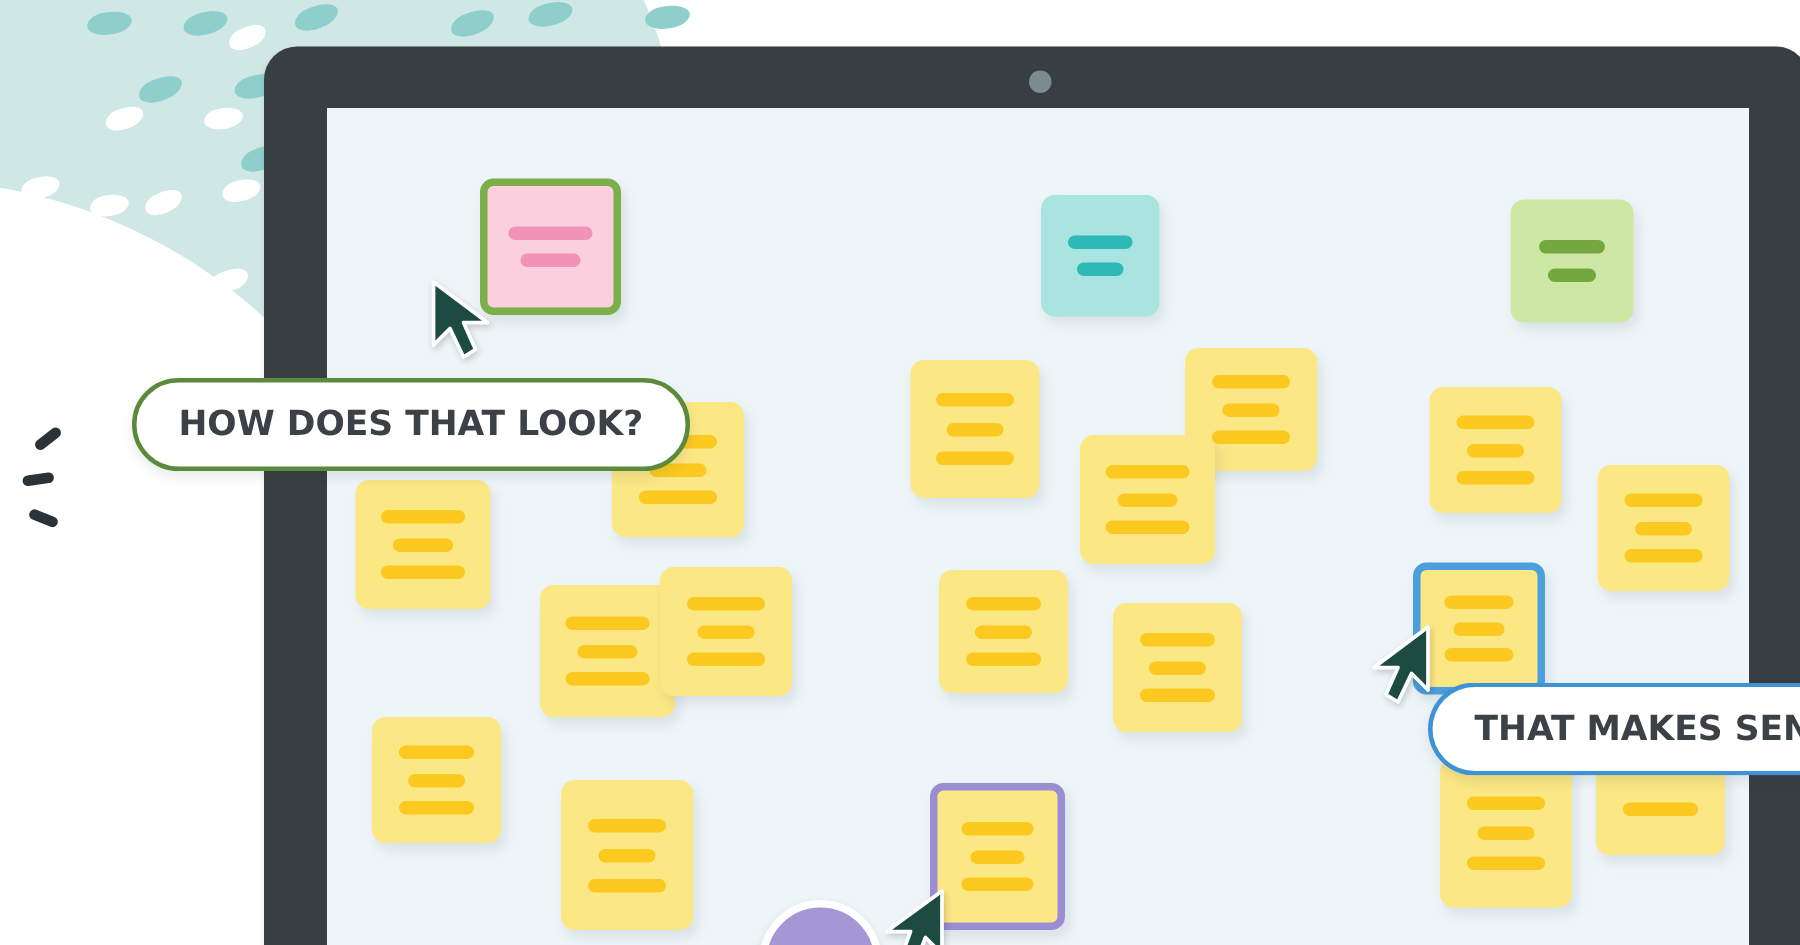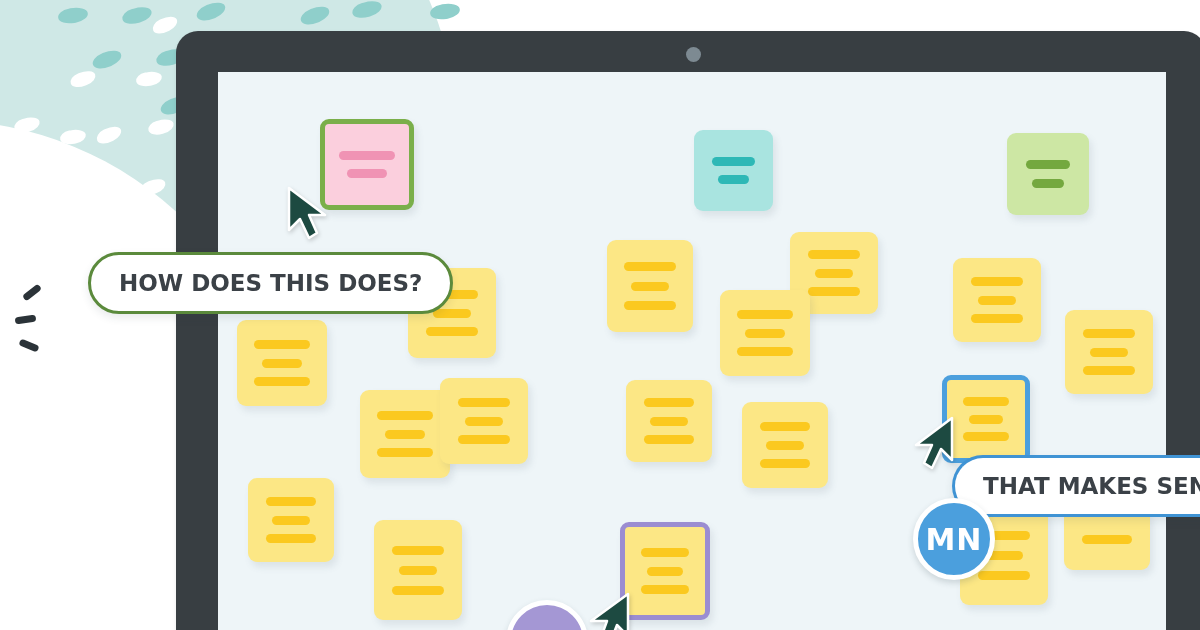--- a/index.html
+++ b/index.html
@@ -367,33 +367,30 @@
     </svg>
   </div>
 
   <div class="cursor" id="cursor-third" style="left:578px; top:592px;">
     <svg width="52" height="58" viewBox="0 0 52 58">
       <path d="M50 2 L50 44 L39 33 L30 56 L21 51 L29 29 L13 29 Z" fill="#1d4a41" stroke="#ffffff" stroke-width="2.5" stroke-linejoin="round"></path>
     </svg>
   </div>
 
   <div class="bubble green-edge" style="left:88px; top:252px; height:62px; border-radius:31px; padding:0 28px; font-size:23px;">
-    <span>HOW DOES THIS DOES?</span>
+    <span>HOW DOES THAT LOOK?</span>
   </div>
 
   <div class="spark" style="left:22px; top:289px; width:20px; height:7px; transform:rotate(-38deg);"></div>
   <div class="spark" style="left:15px; top:316px; width:21px; height:7px; transform:rotate(-8deg);"></div>
   <div class="spark" style="left:19px; top:342px; width:20px; height:7px; transform:rotate(22deg);"></div>
 
 
   <div class="bubble blue-edge" style="left:952px; top:455px; height:62px; border-radius:31px 0 0 31px; border-right:none; padding:0 28px; width:300px; font-size:23px;">
     <span>THAT MAKES SENS</span>
   </div>
 
-  <div class="avatar blue" style="left:913px; top:498px; width:82px; height:82px; font-size:30px;">
-    <span>MN</span>
-  </div>
 
   <div class="avatar purple" style="left:506px; top:600px; width:82px; height:82px; font-size:30px;">
     <span></span>
   </div>
 
 </div>
 
 </body></html>

